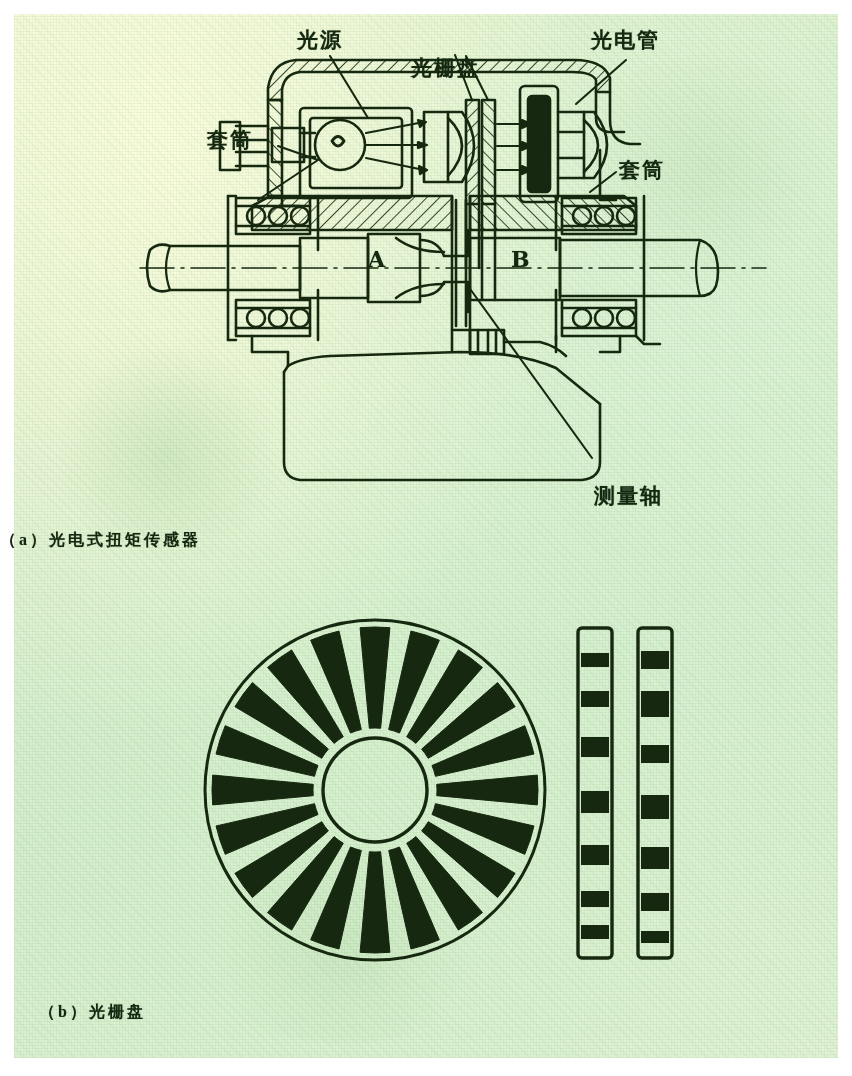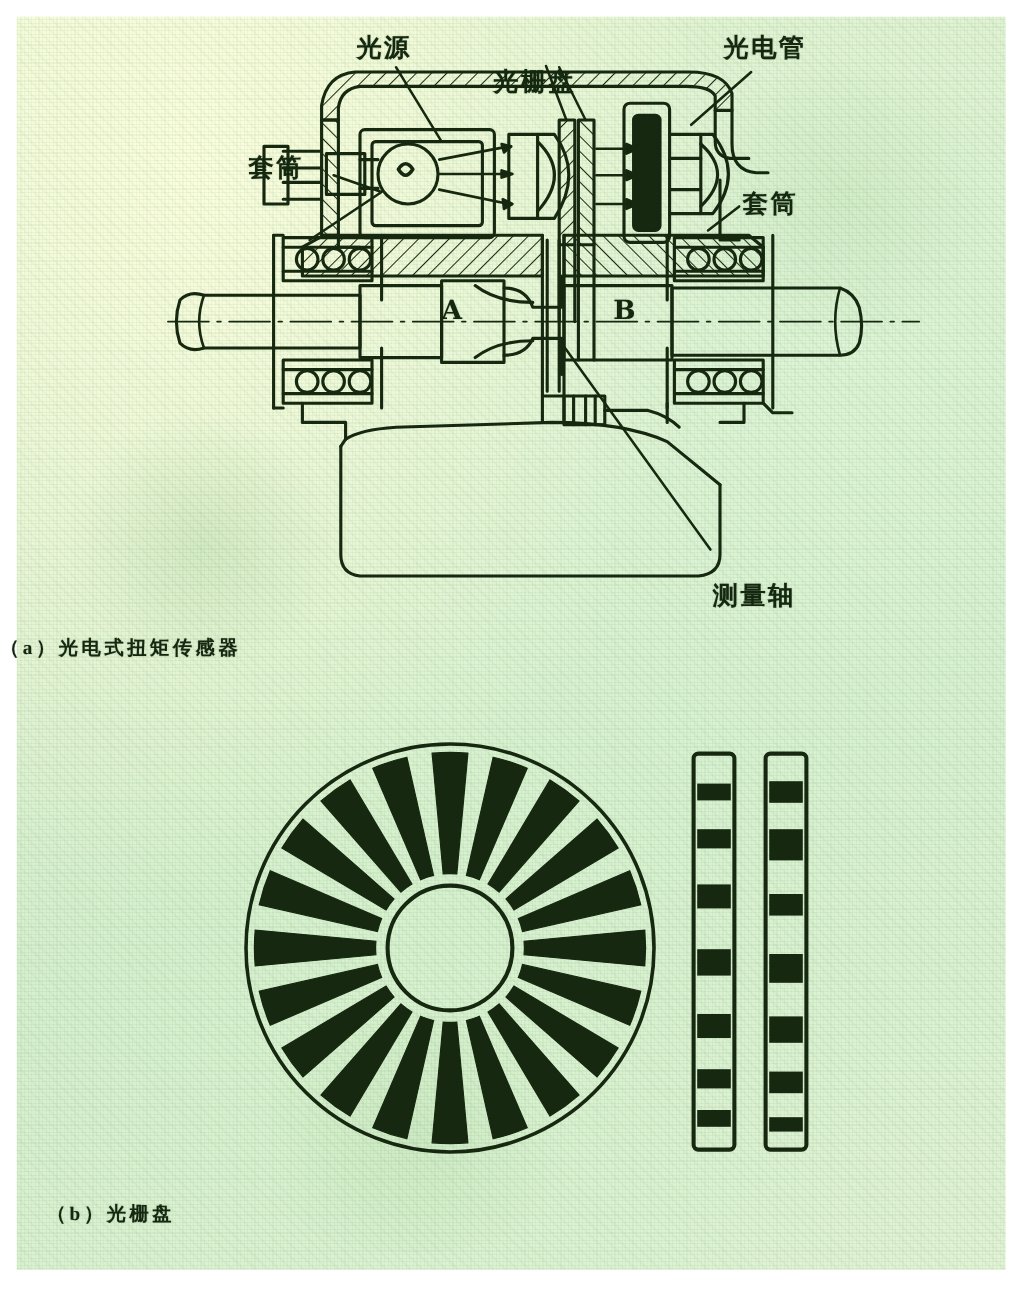--- a/index.html
+++ b/index.html
@@ -260,21 +260,21 @@
 
         <path d="M592,458 L468,286"></path>
       </g>
     </g>
   </svg>
 
   <div class="label lbl-part" style="left:297px; top:26px;">光源</div>
 
   <div class="label lbl-part" style="left:411px; top:26px;margin-top:28px;">光栅盘</div>
 
-  <div class="label lbl-part" style="left:591px; top:26px;margin-left:12px;">光电管</div>
+  <div class="label lbl-part" style="left:591px; top:26px;">光电管</div>
 
   <div class="label lbl-part" style="left:207px; top:126px;">套筒</div>
 
   <div class="label lbl-part" style="left:619px; top:156px;">套筒</div>
 
   <div class="label lbl-part" style="left:594px; top:456px;margin-top:26px;">测量轴</div>
 
   <div class="label lbl-ab" style="left:368px; top:246px;">A</div>
 
   <div class="label lbl-ab" style="left:511px; top:246px;">B</div>

